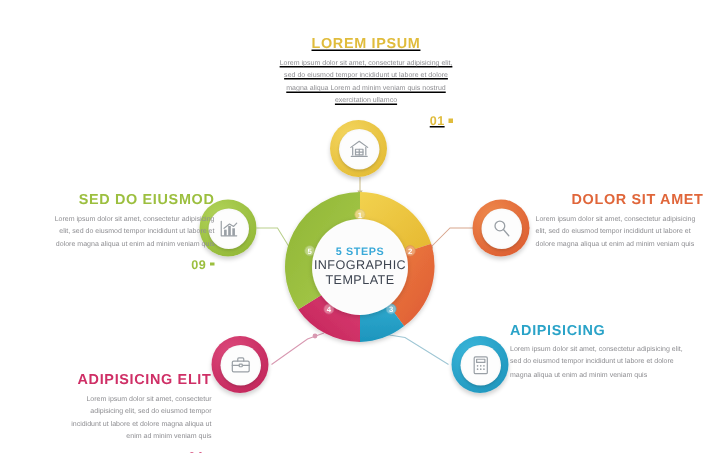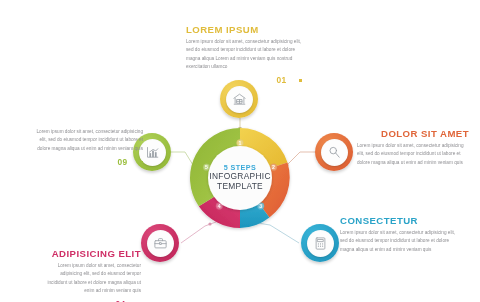--- a/index.html
+++ b/index.html
@@ -109,38 +109,38 @@
   }
   .block .body {
     font-size: 4.7px;
     line-height: 1.78;
     color: #8e8e92;
     margin: 0;
   }
   .numrow {
     display: flex;
     align-items: center;
-    gap: 13px;
+    gap: 3px;
     margin-top: 4px;
     font-size: 8.4px;
     font-weight: bold;
     letter-spacing: 0.3px;
   }
   .dot {
     width: 2.6px;
     height: 2.6px;
     display: inline-block;
   }
 
   
   .align-right { text-align: right; }
   .align-right .numrow { justify-content: flex-end; }
   .align-left { text-align: left; }
   .align-left .numrow { justify-content: flex-start; }
-  .align-center { text-align: left; }
+  .align-center { text-align: center; text-decoration: underline; }
   .align-center .numrow { justify-content: flex-end; }
 
   
   #block-01 { left: 186px; top: 24px; width: 116px; }
   #block-02 { left: 357px; top: 128px; width: 114px; }
   #block-03 { left: 340px; top: 215px; width: 116px; }
   #block-04 { left: 40px;  top: 215px; width: 101px; margin-top: 33px; }
   #block-05 { left: 28px;  top: 128px; width: 115px; }
 </style>
 </head>
@@ -303,34 +303,35 @@
       <span class="dot" style="background:#e0bc3c;"></span>
     </div>
   </div>
 
   <div class="block align-left" id="block-02">
     <div class="title" style="color:#e0663a;padding-left:24px;">DOLOR SIT AMET</div>
     <div class="body">Lorem ipsum dolor sit amet, consectetur adipisicing elit, sed do eiusmod tempor incididunt ut labore et dolore magna aliqua ut enim ad minim veniam quis</div>
   </div>
 
   <div class="block align-left" id="block-03">
-    <div class="title" style="color:#2aa3c8;">CONSECTETUR</div>
+    <div class="title" style="color:#2aa3c8;">ADIPISICING</div>
     <div class="body">Lorem ipsum dolor sit amet, consectetur adipisicing elit, sed do eiusmod tempor incididunt ut labore et dolore magna aliqua ut enim ad minim veniam quis</div>
   </div>
 
   <div class="block align-right" id="block-04">
     <div class="title" style="color:#cf2f66;">ADIPISICING ELIT</div>
     <div class="body">Lorem ipsum dolor sit amet, consectetur adipisicing elit, sed do eiusmod tempor incididunt ut labore et dolore magna aliqua ut enim ad minim veniam quis</div>
     <div class="numrow" style="color:#cf2f66;">
       <span>04</span>
       <span class="dot" style="background:#cf2f66;"></span>
     </div>
   </div>
 
   <div class="block align-right" id="block-05">
+    <div class="title" style="color:#9cbf3f;">SED DO EIUSMOD</div>
     <div class="body">Lorem ipsum dolor sit amet, consectetur adipisicing elit, sed do eiusmod tempor incididunt ut labore et dolore magna aliqua ut enim ad minim veniam quis</div>
     <div class="numrow" style="color:#9cbf3f;">
       <span>09</span>
       <span class="dot" style="background:#9cbf3f;"></span>
     </div>
   </div>
 
 </div>
 
 </body></html>

